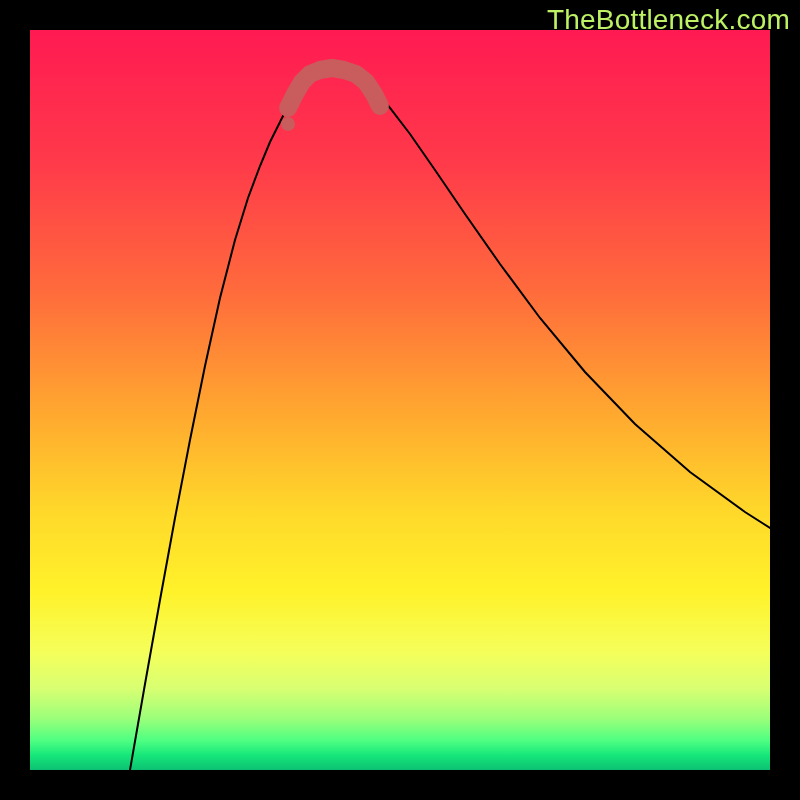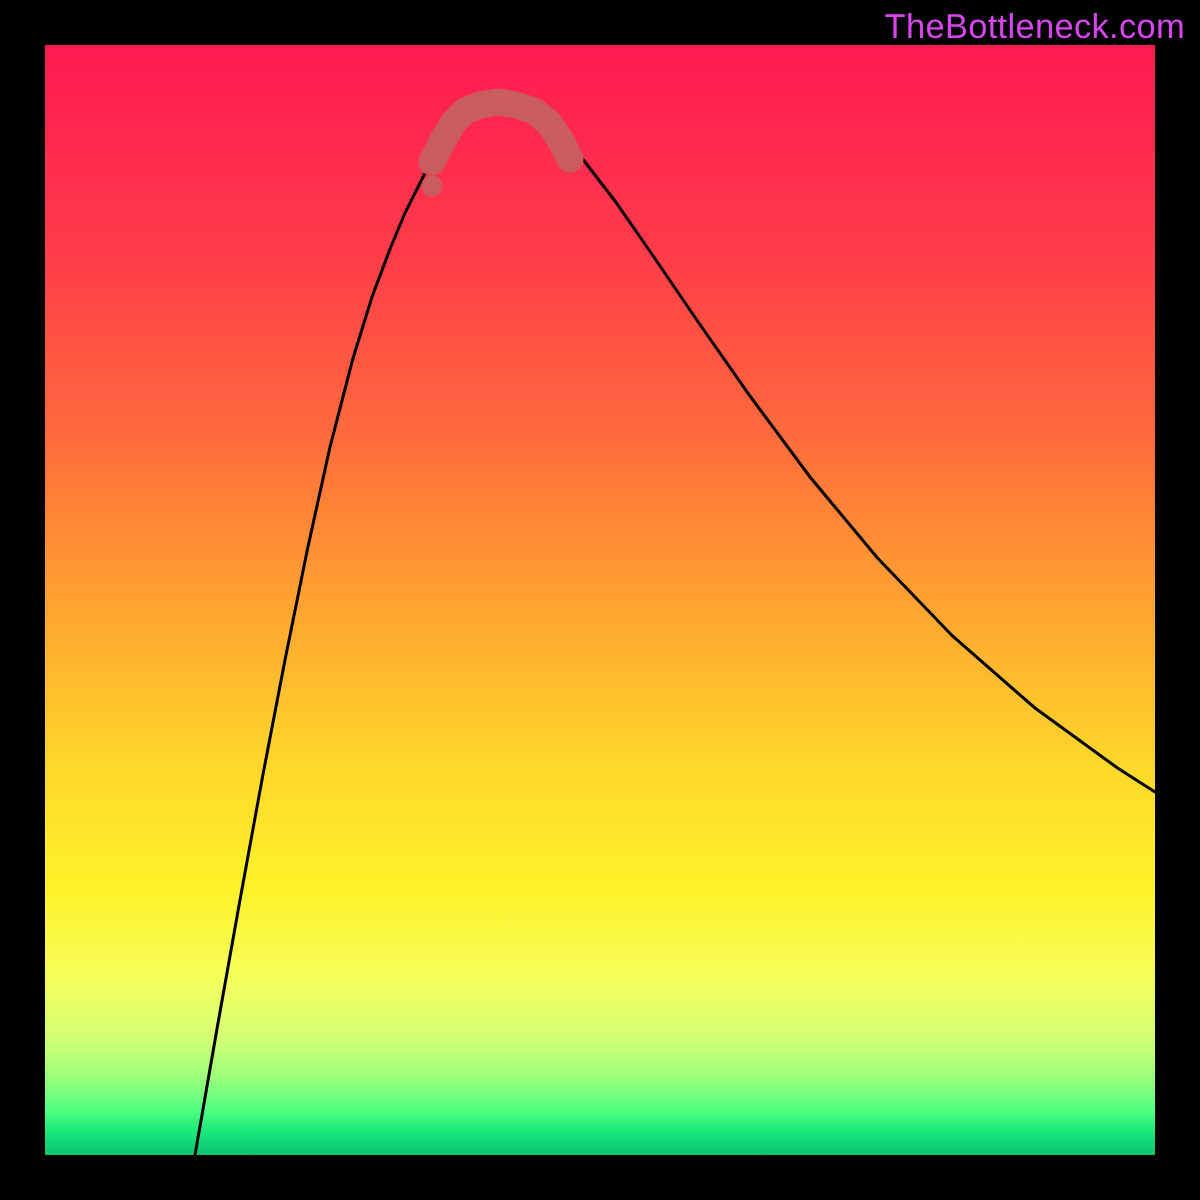--- a/index.html
+++ b/index.html
@@ -39,22 +39,22 @@
       #9cff7a 93%,
       #4fff82 96%,
       #16e77a 98%,
       #0cc172 100%
     );
   }
   .watermark {
     position: absolute;
     top: 4px;
     right: 10px;
-    color: #d946ef;
-    font-size: 23px;
+    color: #bef264;
+    font-size: 28px;
     letter-spacing: 0.2px;
     font-weight: 500;
     user-select: none;
   }
   svg.overlay {
     position: absolute;
     left: 0;
     top: 0;
     width: 100%;
     height: 100%;

